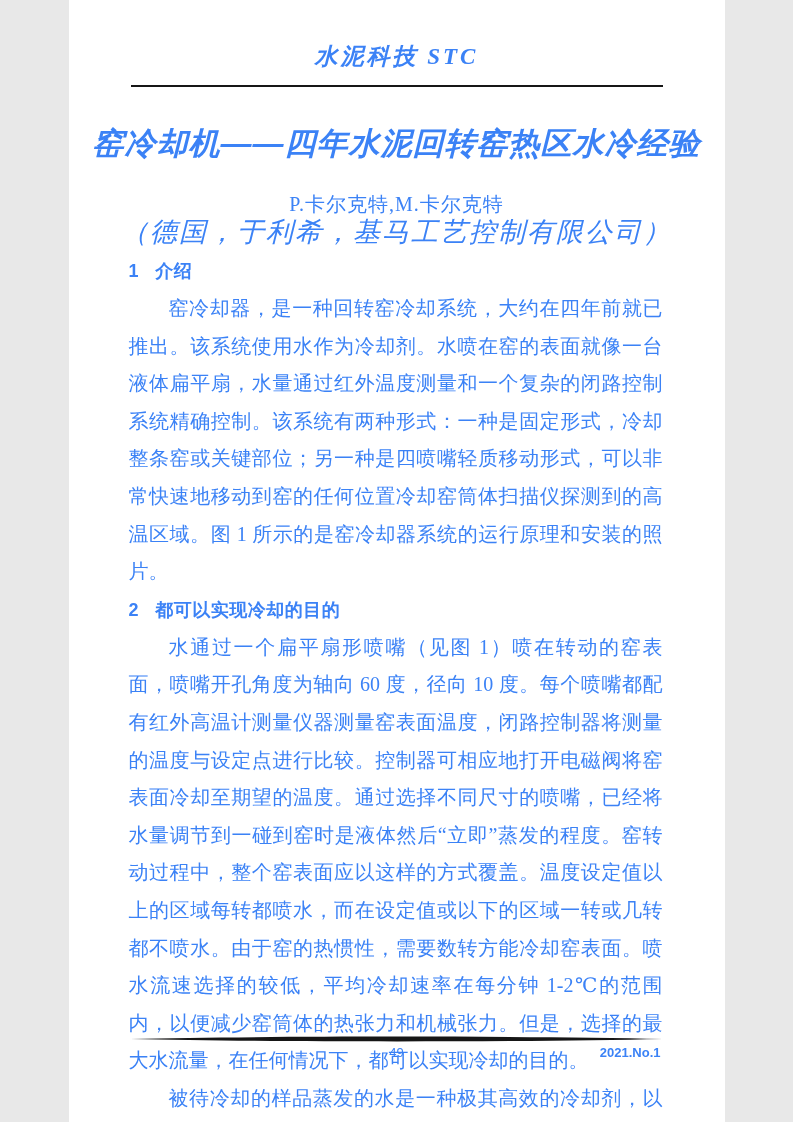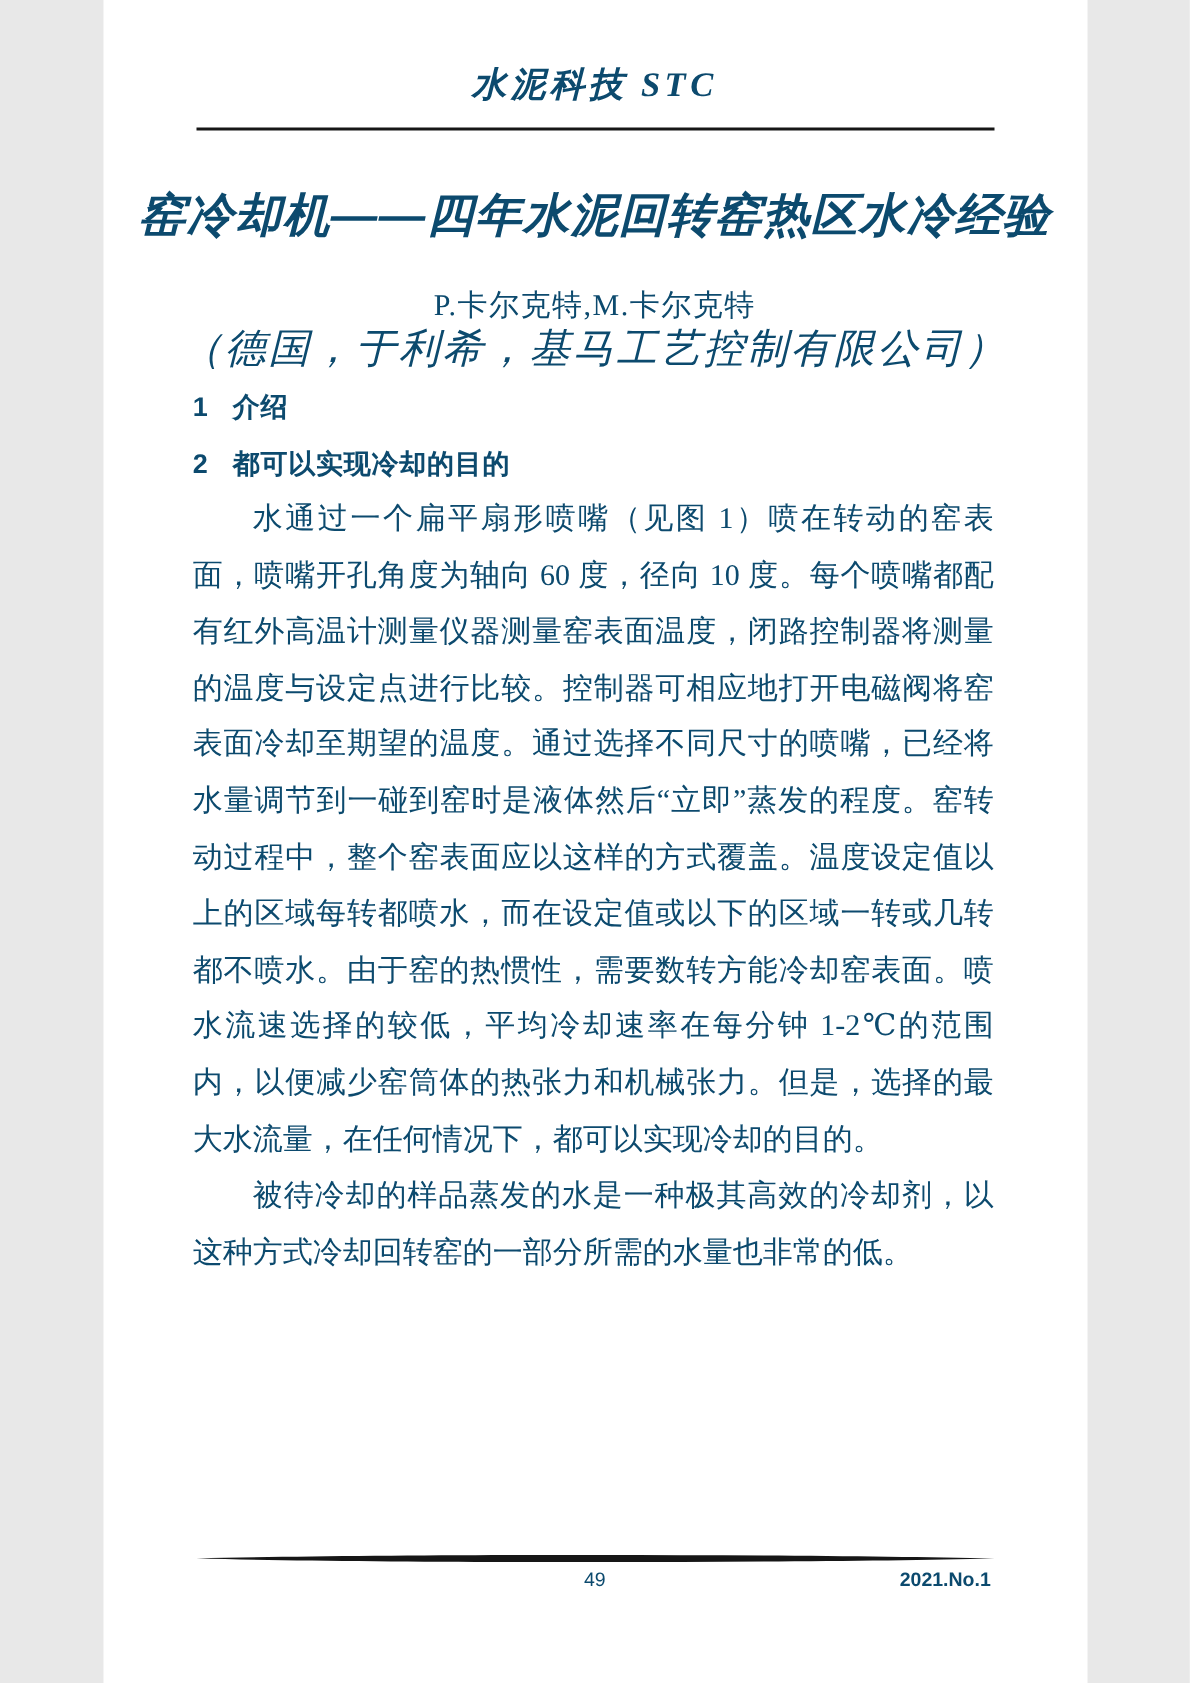--- a/index.html
+++ b/index.html
@@ -6,21 +6,21 @@
     margin: 0;
     padding: 0;
     background: #e8e8e8;
   }
   .page {
     position: relative;
     width: 656px;
     height: 1122px;
     margin: 0 auto;
     background: #ffffff;
-    color: #0c4a6e;
+    color: #3b82f6;
     font-family: "Liberation Serif", "DejaVu Serif", serif;
     overflow: hidden;
   }
 
   
   .journal-header {
     padding-top: 42px;
     text-align: center;
     font-size: 23px;
     line-height: 30px;
@@ -125,20 +125,21 @@
 
   <h1 class="article-title" style="margin-bottom:0;">窑冷却机——四年水泥回转窑热区水冷经验</h1>
   <div class="authors">P.卡尔克特,M.卡尔克特</div>
   <div class="affiliation">（德国，于利希，基马工艺控制有限公司）</div>
 
   <div class="content">
 
     <div class="section-heading">
       <span class="sec-no">1</span><span>介绍</span>
     </div>
+    <p>窑冷却器，是一种回转窑冷却系统，大约在四年前就已推出。该系统使用水作为冷却剂。水喷在窑的表面就像一台液体扁平扇，水量通过红外温度测量和一个复杂的闭路控制系统精确控制。该系统有两种形式：一种是固定形式，冷却整条窑或关键部位；另一种是四喷嘴轻质移动形式，可以非常快速地移动到窑的任何位置冷却窑筒体扫描仪探测到的高温区域。图 1 所示的是窑冷却器系统的运行原理和安装的照片。</p>
 
     <div class="section-heading">
       <span class="sec-no">2</span><span>都可以实现冷却的目的</span>
     </div>
     <p>水通过一个扁平扇形喷嘴（见图 1）喷在转动的窑表面，喷嘴开孔角度为轴向 60 度，径向 10 度。每个喷嘴都配有红外高温计测量仪器测量窑表面温度，闭路控制器将测量的温度与设定点进行比较。控制器可相应地打开电磁阀将窑表面冷却至期望的温度。通过选择不同尺寸的喷嘴，已经将水量调节到一碰到窑时是液体然后“立即”蒸发的程度。窑转动过程中，整个窑表面应以这样的方式覆盖。温度设定值以上的区域每转都喷水，而在设定值或以下的区域一转或几转都不喷水。由于窑的热惯性，需要数转方能冷却窑表面。喷水流速选择的较低，平均冷却速率在每分钟 1-2℃的范围内，以便减少窑筒体的热张力和机械张力。但是，选择的最大水流量，在任何情况下，都可以实现冷却的目的。</p>
     <p>被待冷却的样品蒸发的水是一种极其高效的冷却剂，以这种方式冷却回转窑的一部分所需的水量也非常的低。</p>
 
   </div>
 
   <div class="footer">

